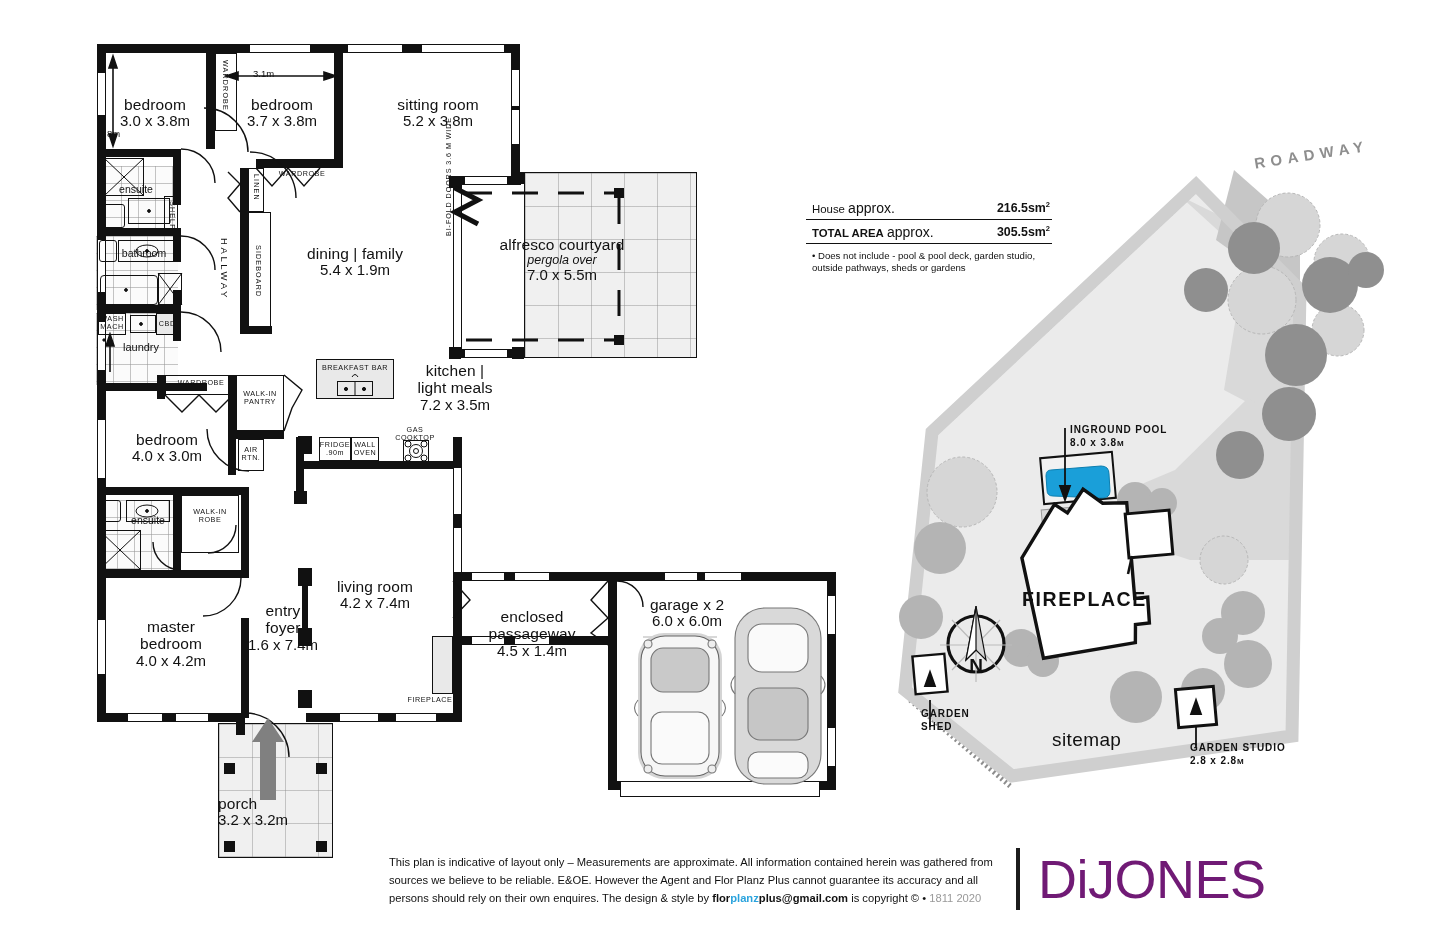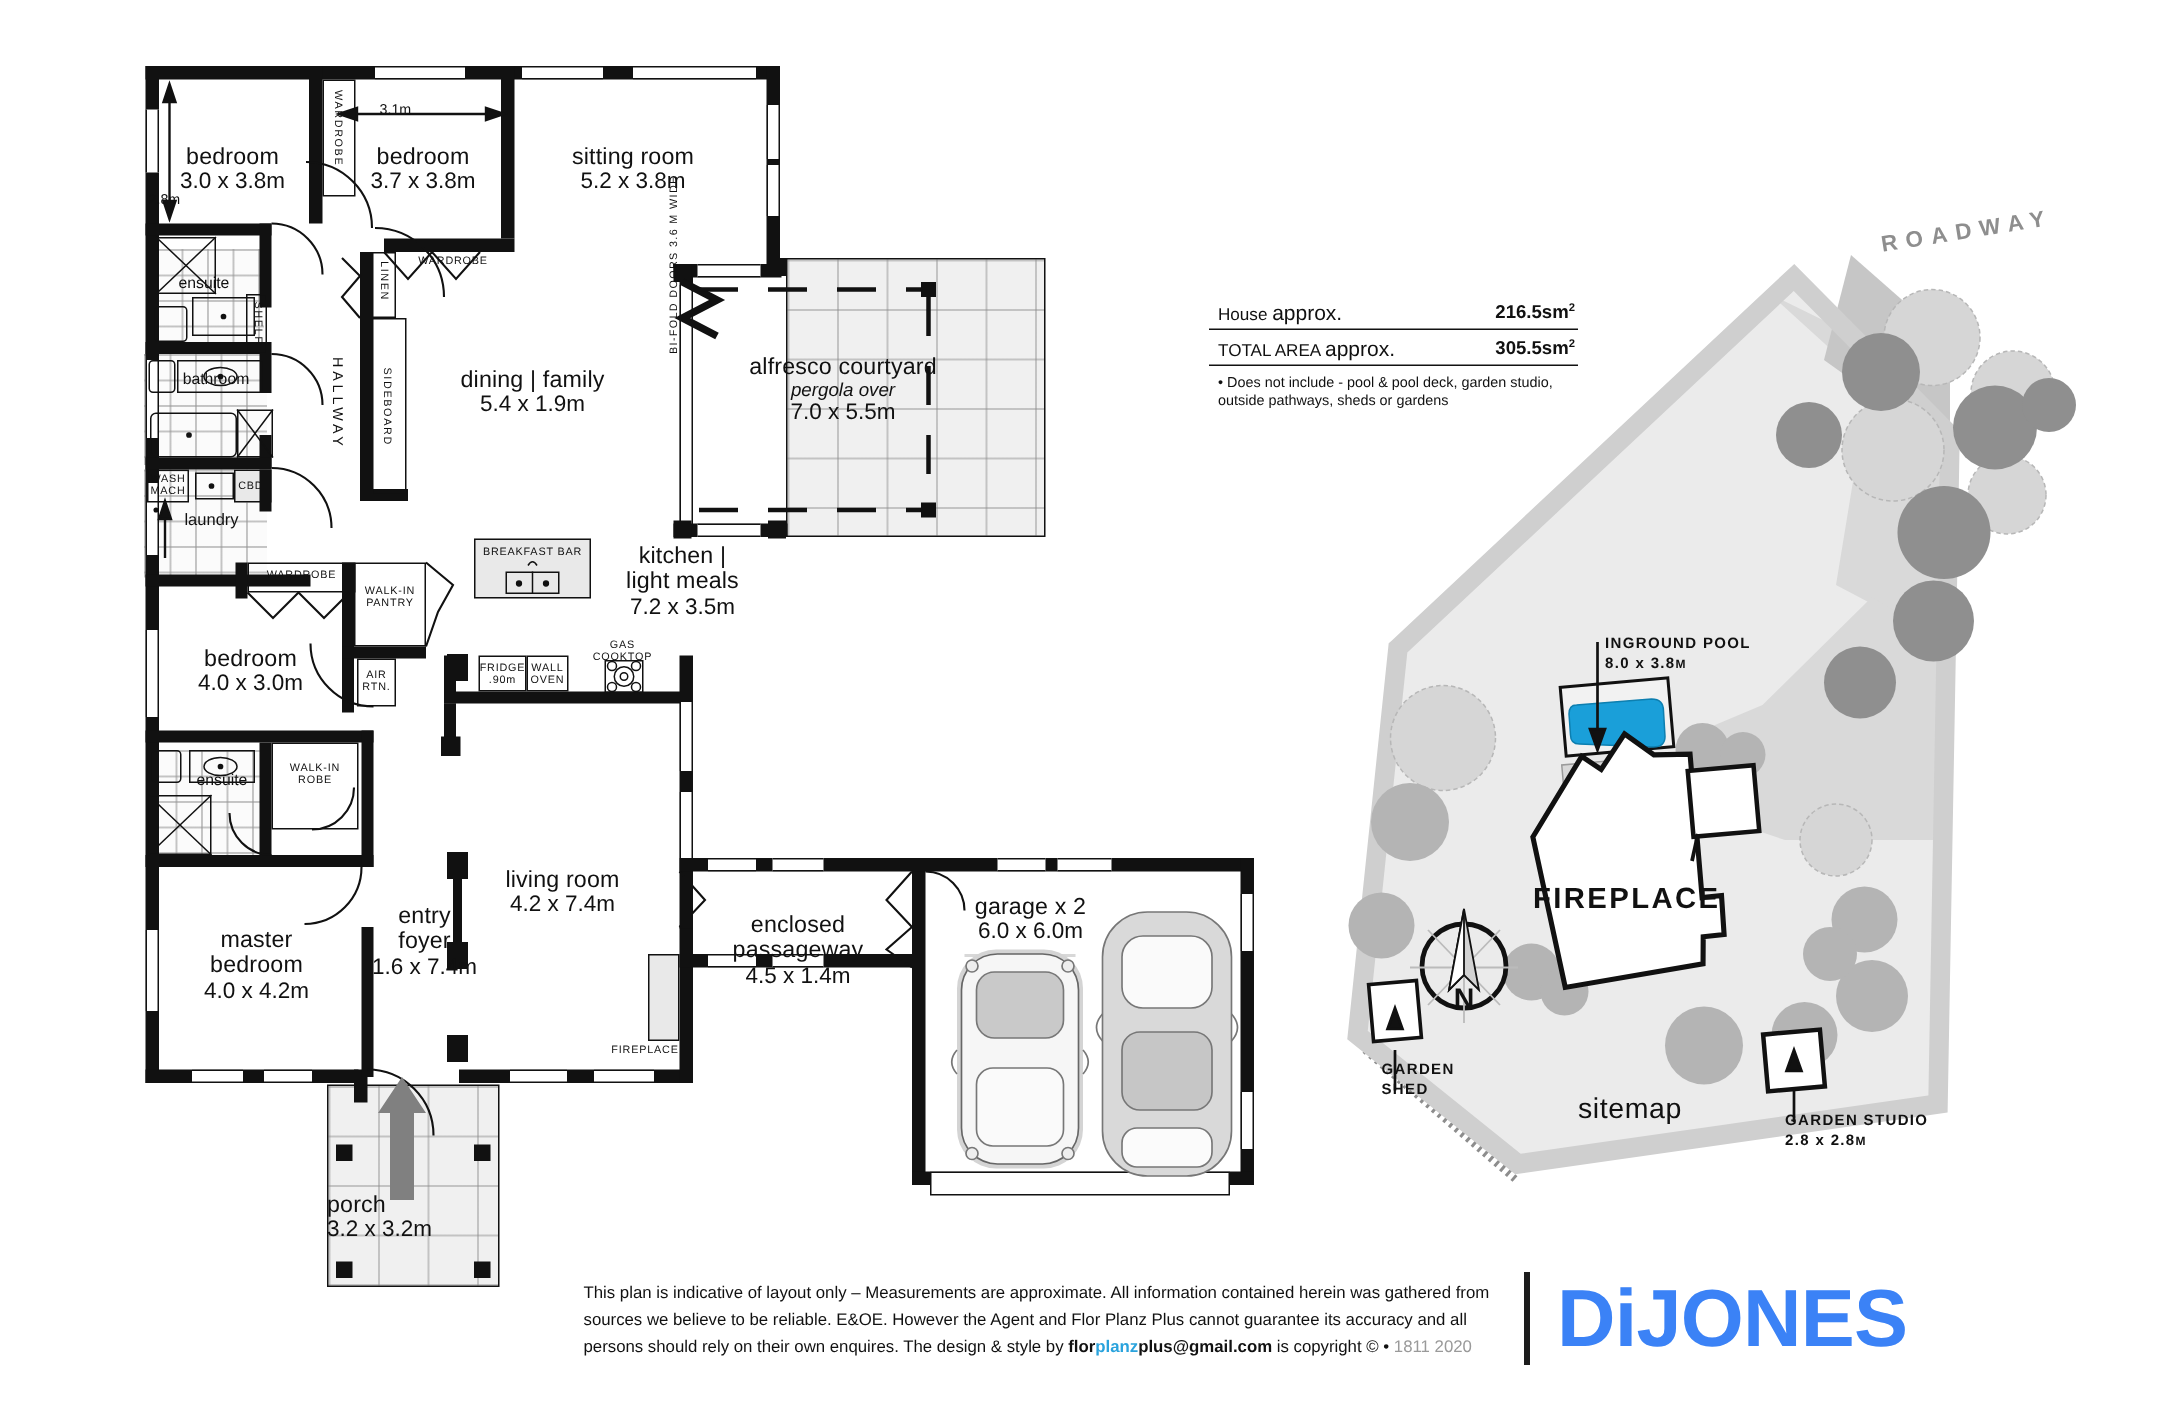--- a/index.html
+++ b/index.html
@@ -40,21 +40,21 @@
 
   svg.ov{position:absolute;left:0;top:0;width:1440px;height:941px;overflow:visible;pointer-events:none;}
 
   
   .areatable{position:absolute;left:806px;top:196px;width:246px;}
   .arow{display:flex;justify-content:space-between;align-items:baseline;
         padding:3.5px 2px 3.5px 6px;border-top:1.3px solid #111;}
   .arow:first-child{border-top:none;}
   .arow.lastline{border-bottom:1.8px solid #111;}
   .alabel{font-size:11.4px;}
-  .alabel b{font-weight:400;}
+  .alabel b{font-weight:700;}
   .alabel .ap{font-size:14px;}
   .aval{font-size:12.4px;font-weight:700;white-space:nowrap;}
   .aval sup{font-size:7.5px;}
   .anote{margin-top:6px;padding-left:6px;font-size:9.6px;line-height:1.3;}
 
   
   .sm-label{position:absolute;font-size:10px;letter-spacing:.9px;font-weight:600;line-height:1.25;}
   .sm-label .dm{font-weight:700;}
   .sm-label .dm .u{font-size:8px;}
   .sitemap-word{position:absolute;left:1052px;top:729px;font-size:19px;letter-spacing:.4px;font-weight:400;}
@@ -62,21 +62,21 @@
            color:#8e8e8e;font-weight:600;transform:rotate(-9deg);transform-origin:left top;}
   .residence-word{position:absolute;left:1022px;top:588px;font-size:19.5px;letter-spacing:1.6px;font-weight:600;}
 
   
   .disclaimer{position:absolute;left:389px;top:853px;width:606px;font-size:11.2px;line-height:1.62;color:#111;}
   .disclaimer b{font-weight:700;}
   .blue{color:#2aa3dd;font-weight:700;}
   .grey{color:#9a9a9a;}
   .logo{position:absolute;left:1016px;top:848px;display:flex;align-items:center;}
   .logo .bar{width:4px;height:62px;background:#1c1c1c;margin-right:18px;}
-  .logo .txt{font-size:54px;font-weight:700;color:#3b82f6;letter-spacing:-.5px;line-height:1;
+  .logo .txt{font-size:54px;font-weight:400;color:#701a75;letter-spacing:-.5px;line-height:1;
              font-family:"Liberation Sans","DejaVu Sans",sans-serif;}
 </style>
 </head>
 <body>
 
 <div class="stage">
 
 <div>
 
   <div class="tile" style="left:524px;top:172px;width:173px;height:186px;"></div>
@@ -363,21 +363,21 @@
   </svg>
 
   <div class="rlabel" style="left:105px;top:96px;width:100px;">
     <div class="nm">bedroom</div>
     <div class="dim">3.0 x 3.8m</div>
   </div>
   <div class="rlabel" style="left:228px;top:96px;width:108px;">
     <div class="nm">bedroom</div>
     <div class="dim">3.7 x 3.8m</div>
   </div>
-  <div class="rlabel" style="left:352px;top:96px;width:140px;">
+  <div class="rlabel" style="left:368px;top:96px;width:140px;">
     <div class="nm">sitting room</div>
     <div class="dim">5.2 x 3.8m</div>
   </div>
   <div class="rlabel" style="left:280px;top:245px;width:150px;">
     <div class="nm">dining | family</div>
     <div class="dim">5.4 x 1.9m</div>
   </div>
   <div class="rlabel" style="left:474px;top:236px;width:176px;">
     <div class="nm">alfresco courtyard</div>
     <div class="it">pergola over</div>

